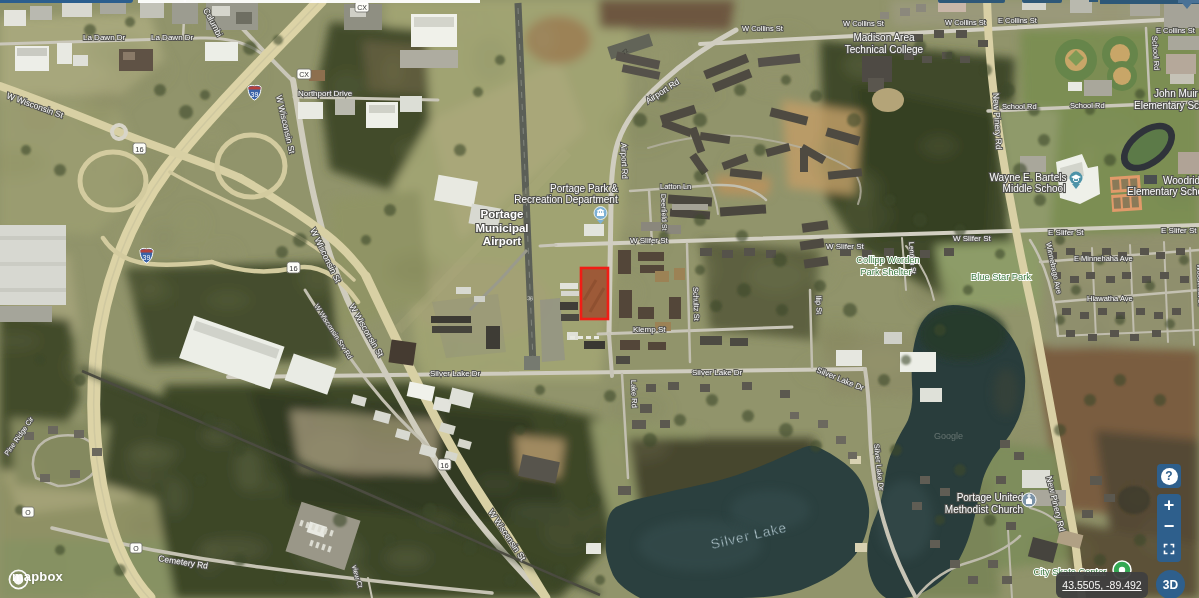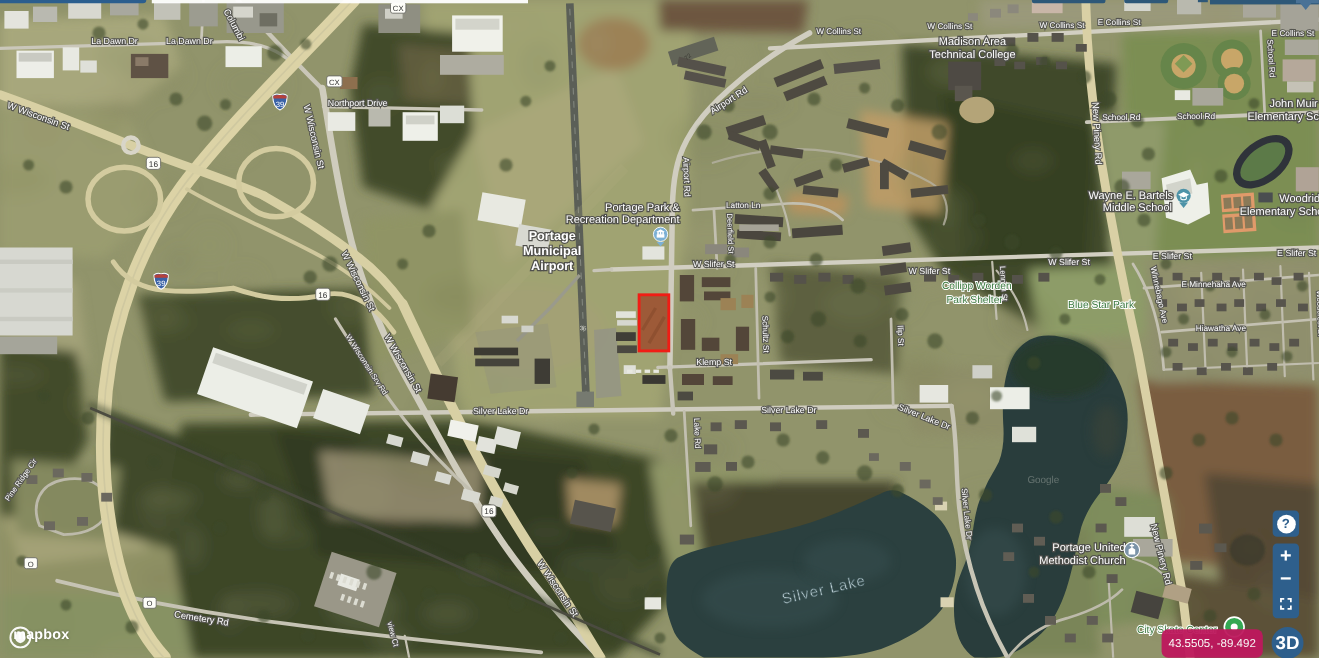--- a/index.html
+++ b/index.html
@@ -1133,17 +1133,17 @@
 </div>
 
 <div style="position:absolute;left:1157px;top:494px;width:24px;height:68px;background:#2e5f8c;border-radius:4px;color:#fff;">
 <div style="position:absolute;left:0;top:0;width:24px;height:23px;display:flex;align-items:center;justify-content:center;font-size:18px;font-weight:bold;">+</div>
 <div style="position:absolute;left:0;top:21px;width:24px;height:23px;display:flex;align-items:center;justify-content:center;font-size:18px;font-weight:bold;">−</div>
 <svg width="24" height="24" viewBox="0 0 24 24" style="position:absolute;left:0;top:43px;">
           <path d="M7.5,10.5 L7.5,7.5 L10.5,7.5 M13.5,7.5 L16.5,7.5 L16.5,10.5 M16.5,13.5 L16.5,16.5 L13.5,16.5 M10.5,16.5 L7.5,16.5 L7.5,13.5" fill="none" stroke="#ffffff" stroke-width="1.6"></path>
         </svg>
 </div>
 
-<div style="position:absolute;left:1156px;top:570px;width:29px;height:29px;background:#2e5f8c;border-radius:50%;display:flex;align-items:center;justify-content:center;color:#fff;font-size:17px;font-weight:bold;">3D</div>
-
-<div style="position:absolute;left:1056px;top:572px;width:92px;height:26px;background:#be185d;opacity:.95;border-radius:6px;display:flex;align-items:center;justify-content:center;color:#fff;font-size:10.5px;">43.5505, -89.492</div>
+<div style="position:absolute;left:1156px;top:570px;width:29px;height:29px;background:#2e5f8c;border-radius:50%;display:flex;align-items:center;justify-content:center;color:#fff;font-size:12px;font-weight:bold;">3D</div>
+
+<div style="position:absolute;left:1056px;top:572px;width:92px;height:26px;background:#404040;opacity:.95;border-radius:6px;display:flex;align-items:center;justify-content:center;color:#fff;font-size:10.5px;text-decoration:underline;">43.5505, -89.492</div>
 </div>
 </div>
 
 </body></html>

